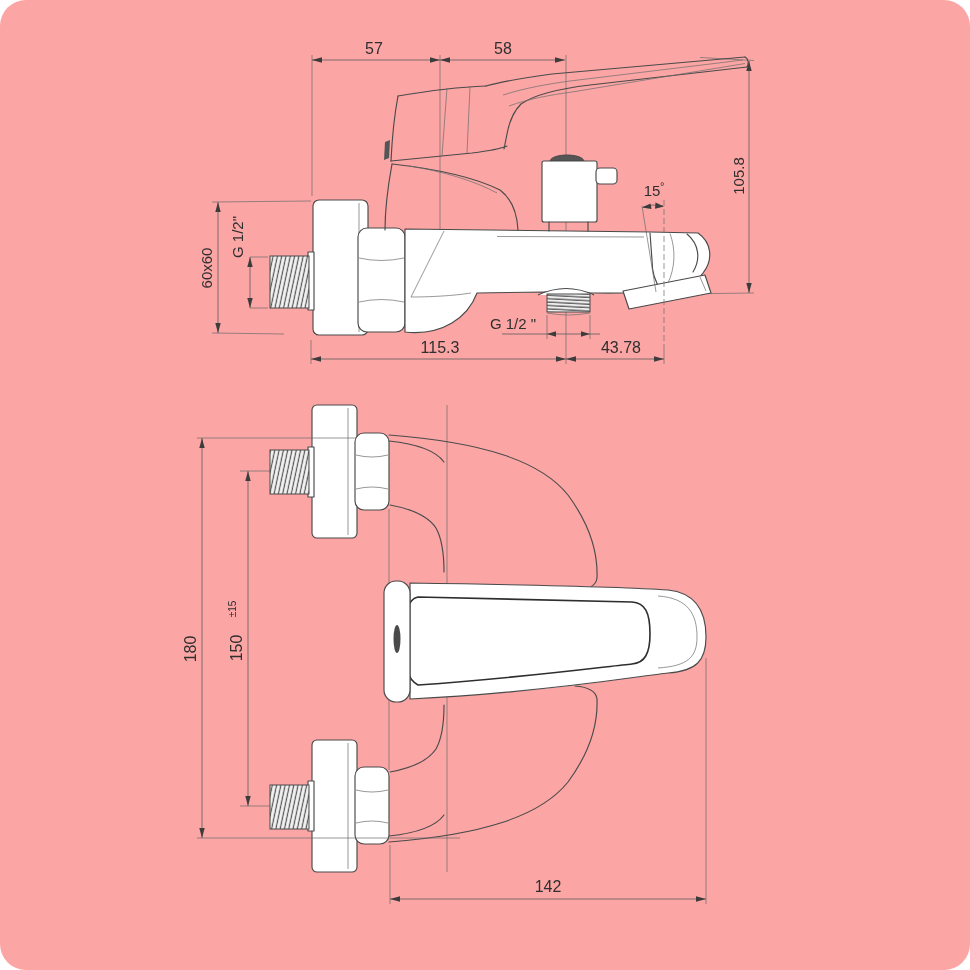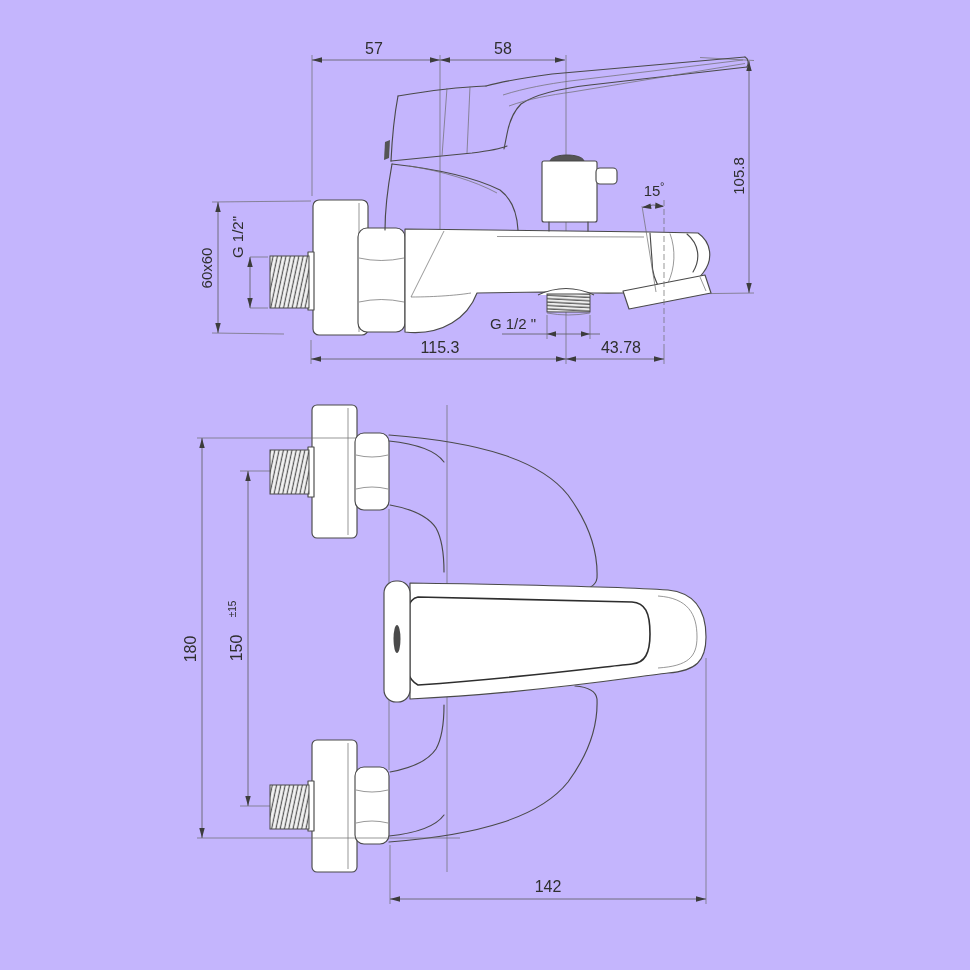--- a/index.html
+++ b/index.html
@@ -1,17 +1,17 @@
 <!DOCTYPE html>
 <html><head>
 <meta charset="utf-8">
 <style>
   html,body{margin:0;padding:0;background:#ffffff;}
-  .canvas{position:relative;width:970px;height:970px;background:#c4b5fd;overflow:hidden;
-          font-family:"Liberation Sans", sans-serif;}
+  .canvas{position:relative;width:970px;height:970px;background:#fca5a5;overflow:hidden;
+          font-family:"Liberation Sans", sans-serif;border-radius:26px;}
   svg{display:block;}
   text{fill:#2f2f2f;font-family:"Liberation Sans", sans-serif;}
   .dim{font-size:16px;}
   .dim-sm{font-size:15px;}
   .dim-xs{font-size:10px;}
   .obj{fill:none;stroke:#4a4a4a;stroke-width:1.15;stroke-linecap:round;stroke-linejoin:round;}
   .objf{fill:#ffffff;stroke:#4a4a4a;stroke-width:1.15;stroke-linejoin:round;}
   .thin{fill:none;stroke:#6b6b6b;stroke-width:0.7;}
   .dark{fill:none;stroke:#2e2e2e;stroke-width:1.6;}
   .dimline{fill:none;stroke:#5a5a5a;stroke-width:0.8;}

